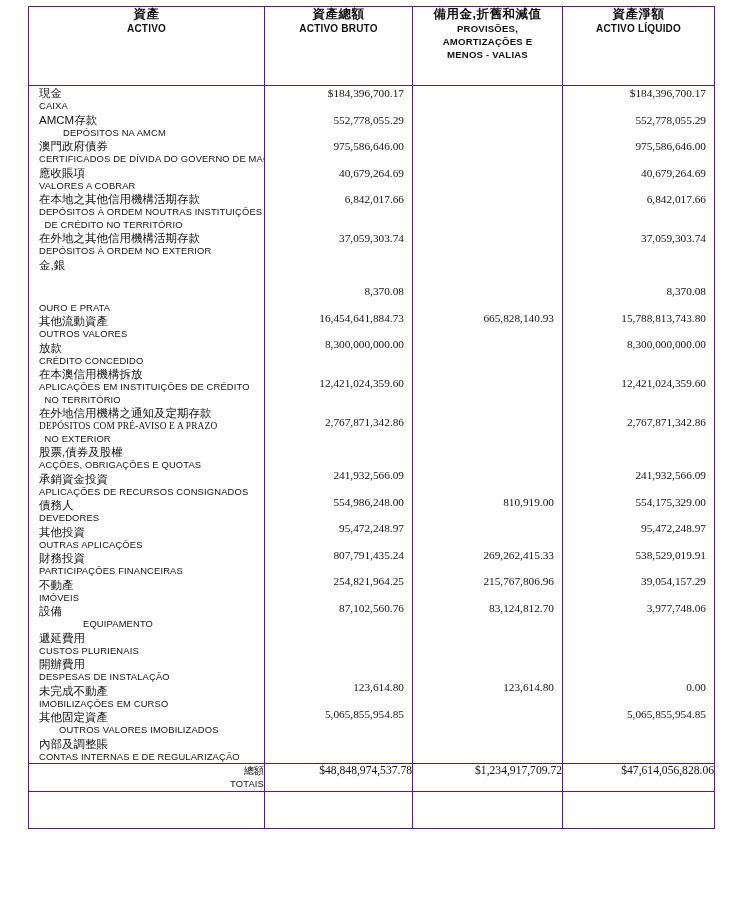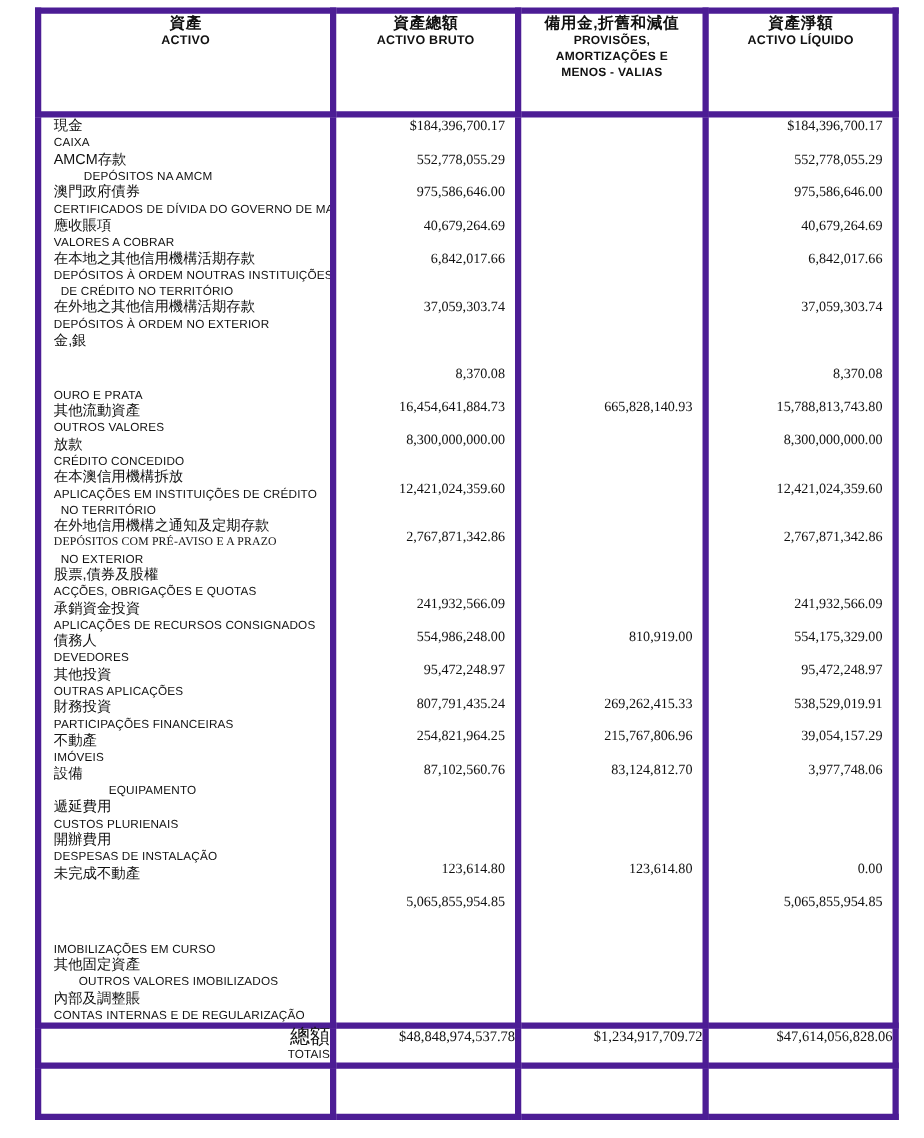--- a/index.html
+++ b/index.html
@@ -23,21 +23,21 @@
   }
   table.balance {
     position: absolute;
     left: 28px;
     top: 6px;
     width: 686px;
     border-collapse: collapse;
     table-layout: fixed;
   }
   table.balance td, table.balance th {
-    border: 5px solid #4c1d95;
+    border: 1px solid #4c1d95;
     vertical-align: top;
     padding: 0;
   }
   
   col.c-label { width: 236px; }
   col.c-gross { width: 148px; }
   col.c-prov  { width: 150px; }
   col.c-net   { width: 152px; }
 
   
@@ -102,21 +102,21 @@
   .num-col .spacer {
     line-height: 12.5px;
     font-size: 9.4px;
   }
 
   
   .tot-label {
     text-align: right;
     padding: 4px 8px 4px 0;
   }
-  .tot-label .cn { font-size: 16px; line-height: 14px; }
+  .tot-label .cn { font-size: 10px; line-height: 14px; }
   .tot-label .pt { font-size: 9.4px; line-height: 12.5px; letter-spacing: .15px; }
   .tot-num {
     text-align: right;
     padding: 4px 8px 4px 0;
     font-family: "Liberation Serif", serif;
     font-size: 11.6px;
     line-height: 14px;
   }
   .tail {
     height: 36px;
@@ -240,21 +240,21 @@
               <div class="row">
                 <div class="cn">遞延費用</div>
                 <div class="pt" style="white-space: pre;">CUSTOS PLURIENAIS</div>
               </div>
               <div class="row">
                 <div class="cn">開辦費用</div>
                 <div class="pt" style="white-space: pre;">DESPESAS DE INSTALAÇÃO</div>
               </div>
               <div class="row">
                 <div class="cn">未完成不動產</div>
-                <div class="pt" style="white-space: pre; margin-top: 47px;">IMOBILIZAÇÕES EM CURSO</div>
+                <div class="pt" style="white-space: pre;">IMOBILIZAÇÕES EM CURSO</div>
               </div>
               <div class="row">
                 <div class="cn">其他固定資產</div>
                 <div class="pt" style="white-space: pre; margin-left: 20px;">OUTROS VALORES IMOBILIZADOS</div>
               </div>
               <div class="row">
                 <div class="cn">內部及調整賬</div>
                 <div class="pt" style="white-space: pre;">CONTAS INTERNAS E DE REGULARIZAÇÃO</div>
               </div>
             </div>

